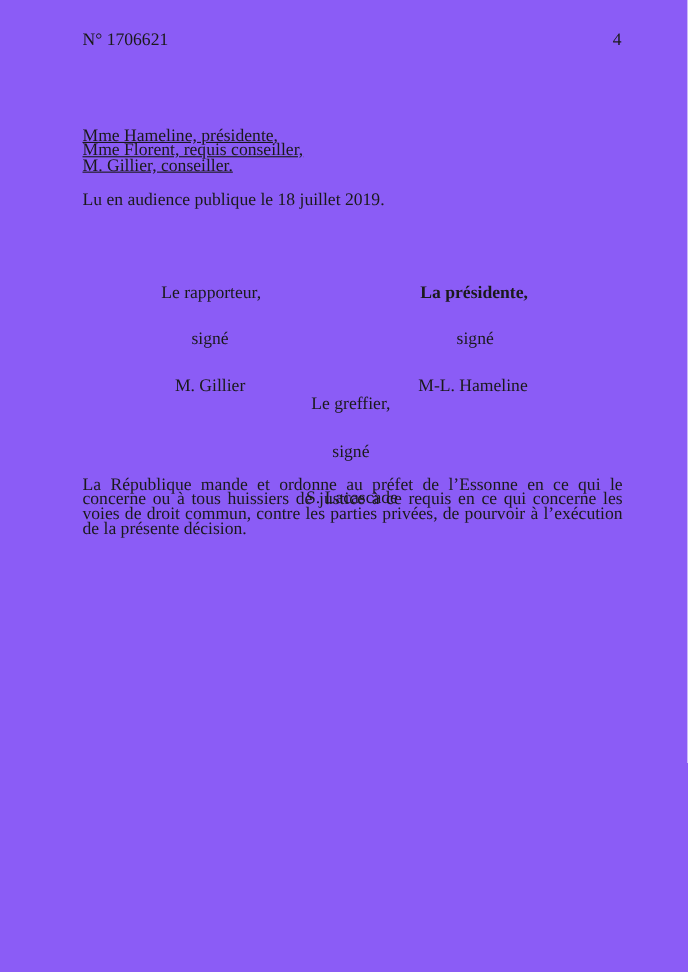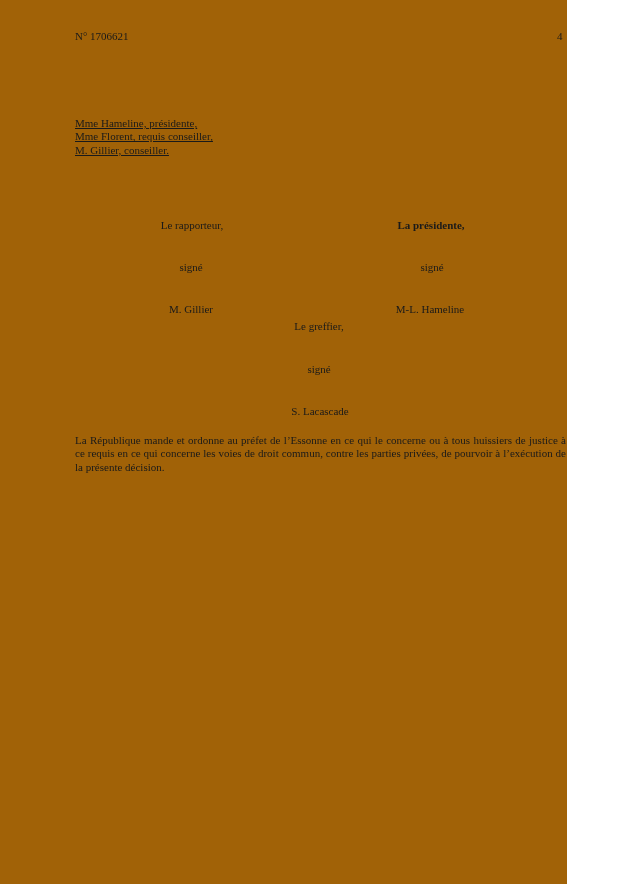--- a/index.html
+++ b/index.html
@@ -3,35 +3,36 @@
 <meta charset="utf-8">
 <title>N° 1706621 — page 4</title>
 <style>
   html, body {
     margin: 0;
     padding: 0;
     background: #ffffff;
   }
   .page {
     position: relative;
-    width: 567px;
+    width: 625px;
     height: 884px;
-    background: #a16207;
+    background: #8b5cf6;
     font-family: "Liberation Serif", "DejaVu Serif", serif;
-    font-size: 11px;
+    font-size: 16px;
     line-height: 13.4px;
     color: #1a1a1a;
     overflow: hidden;
   }
   .t {
     position: absolute;
     white-space: nowrap;
   }
   .centered {
     transform: translateX(-50%);
+    margin-top: 41px;
   }
   
   .case-number   { left: 75px;  top: 30px; }
   .page-number   { left: 557px; top: 30px; }
   
   .deliberation  { left: 75px;  top: 88px; }
   .panel         { position: absolute; left: 75px; top: 117px; white-space: nowrap; text-decoration: underline; }
   .reading       { left: 75px;  top: 175px; }
   
   .role-left     { left: 192px; top: 219px; }
@@ -61,20 +62,21 @@
   <div class="t case-number">N° 1706621</div>
   <div class="t page-number">4</div>
 
 
   <div class="panel">
     <div>Mme Hameline, présidente,</div>
     <div>Mme Florent, requis conseiller,</div>
     <div>M. Gillier, conseiller.</div>
   </div>
 
+  <div class="t reading">Lu en audience publique le 18 juillet 2019.</div>
 
   <div class="t centered role-left">Le rapporteur,</div>
   <div class="t centered role-right">La présidente,</div>
 
   <div class="t centered signed-left">signé</div>
   <div class="t centered signed-right">signé</div>
 
   <div class="t centered name-left">M. Gillier</div>
   <div class="t centered name-right">M-L. Hameline</div>
 

